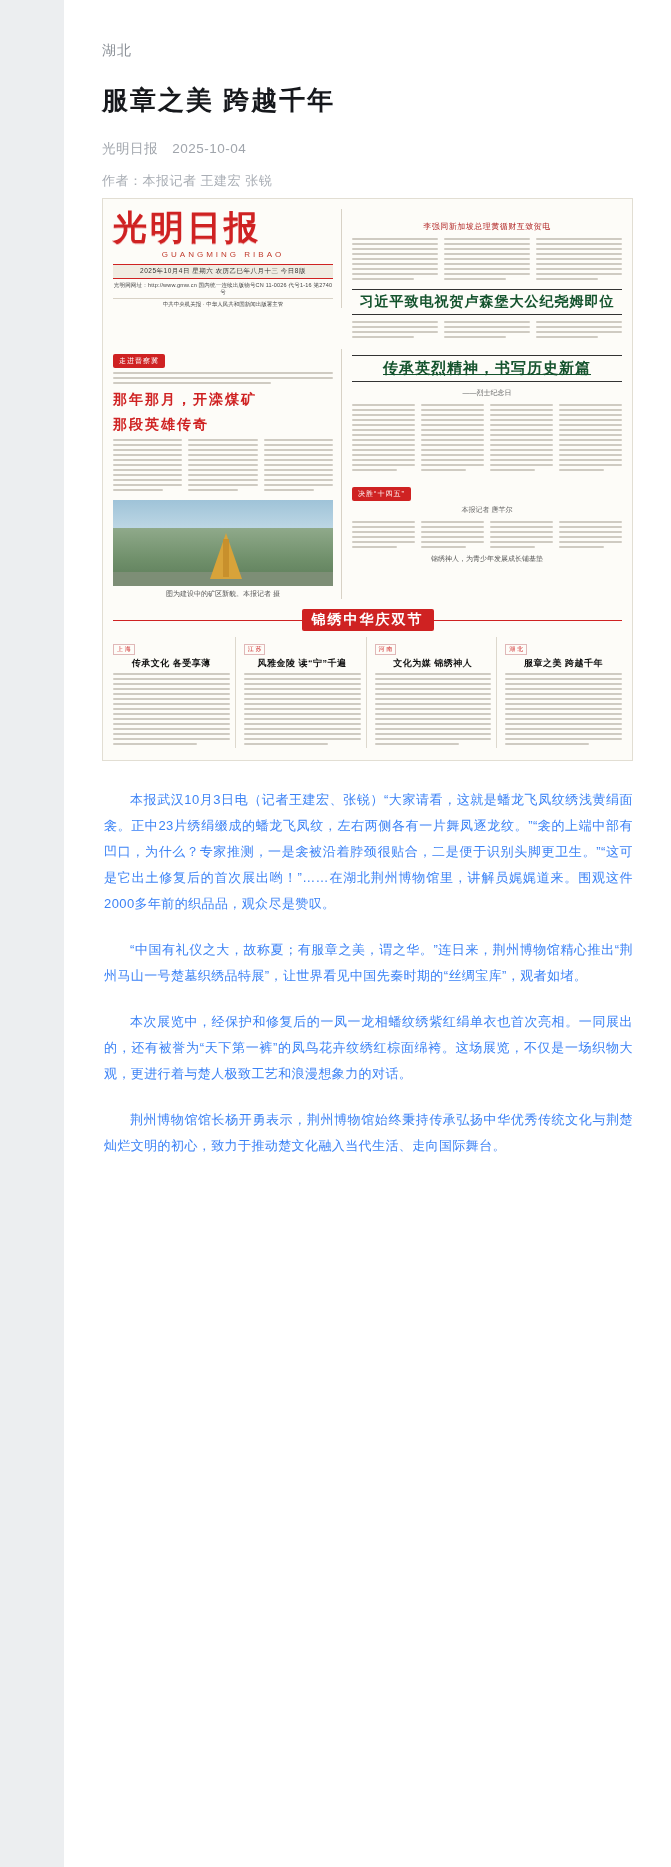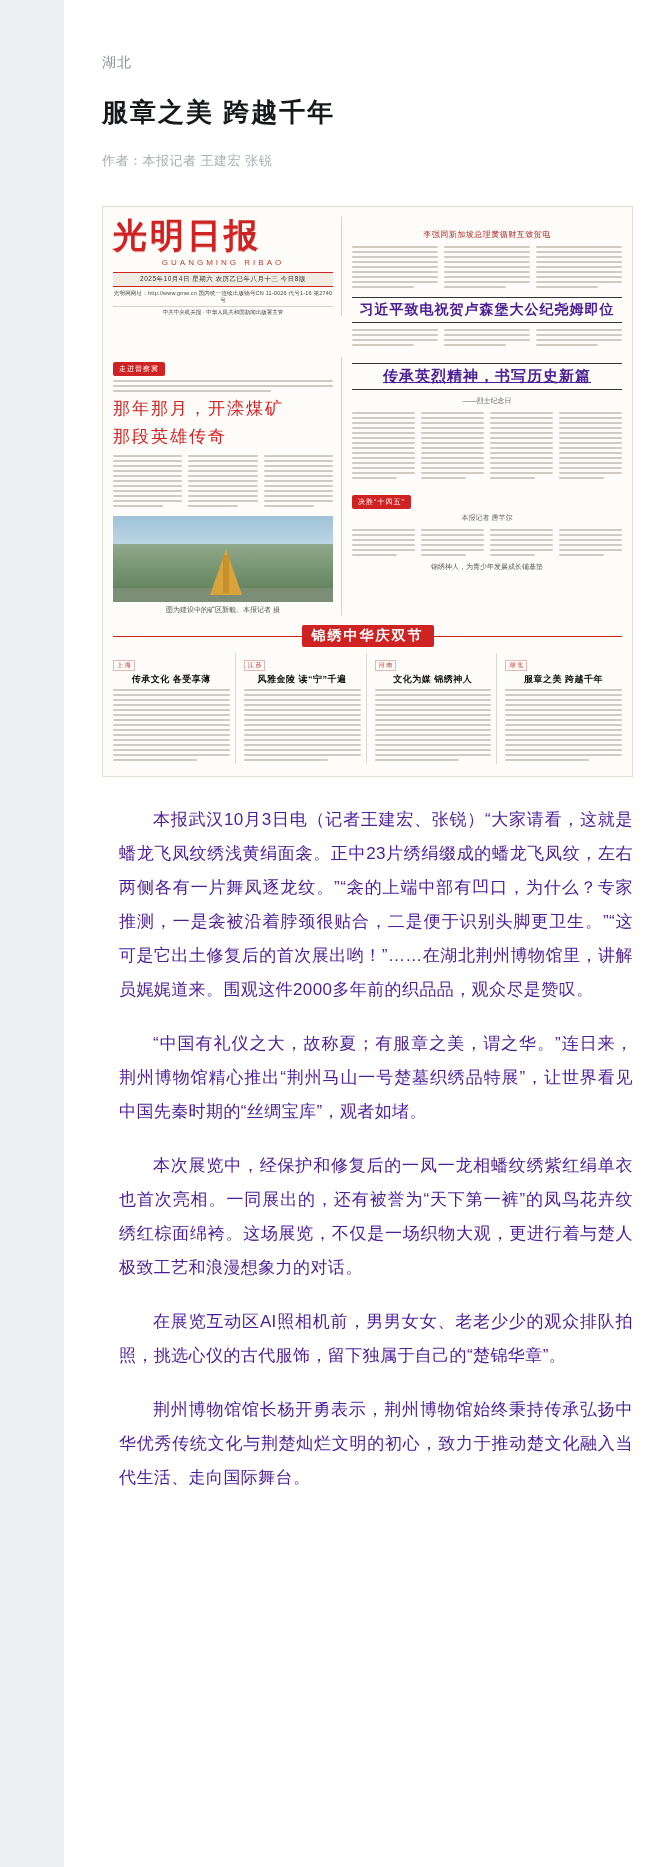--- a/index.html
+++ b/index.html
@@ -15,21 +15,21 @@
     background: #eceef0;
     display: flex;
     justify-content: center;
   }
   .sheet {
     width: 607px;
     margin-left: 64px;
     margin-right: 0;
     background: #ffffff;
     min-height: 1867px;
-    padding: 46px 38px 40px 38px;
+    padding: 34px 38px 40px 38px;
   }
   .kicker {
     font-size: 14px;
     color: #8a8f96;
     letter-spacing: 1px;
     margin: 8px 0 22px 0;
   }
   .headline {
     font-size: 26px;
     font-weight: 700;
@@ -41,21 +41,21 @@
   .meta-line {
     font-size: 13.5px;
     color: #a0a5ac;
     margin: 0 0 14px 0;
     letter-spacing: 0.5px;
   }
   .meta-line .src { margin-right: 10px; }
   .byline {
     font-size: 13px;
     color: #a9aeb5;
-    margin: 0 0 36px 0;
+    margin: 0 0 8px 0;
     letter-spacing: 0.5px;
   }
 
   
   .paper {
     width: 100%;
     background: #fdfcf8;
     border: 1px solid #e2ded3;
     padding: 0;
     margin: 0 0 26px 0;
@@ -162,34 +162,34 @@
     display: inline-block;
     background: #cf2222;
     color: #fff;
     font-size: 7px;
     padding: 2px 6px;
     border-radius: 2px;
     letter-spacing: 1px;
     margin-bottom: 4px;
   }
   .series-title {
-    font-size: 17px;
-    font-weight: 400;
+    font-size: 14px;
+    font-weight: 700;
     color: #111;
     line-height: 1.3;
     letter-spacing: 2px;
     margin: 6px 0 6px 0;
   }
   .series-title .red { color: #cf2222; }
 
   .sec-head {
     font-size: 14px;
     font-weight: 700;
     text-align: center;
-    color: #4c1d95;
+    color: #14532d;
     letter-spacing: 1px;
     border-top: 1px solid #333;
     border-bottom: 1px solid #333;
     padding: 3px 0;
     margin: 6px 0;
   }
   .sec-head.big { font-size: 15px; text-decoration: underline; }
   .sec-sub {
     font-size: 7px;
     color: #666;
@@ -295,40 +295,44 @@
   
   .series-label {
     font-size: 19px;
     font-weight: 700;
     color: #16181c;
     text-align: center;
     letter-spacing: 1px;
     margin: 18px 0 20px 0;
   }
   .body p {
-    font-size: 17px;
+    font-size: 13px;
     line-height: 2.0;
-    color: #4c1d95;
-    margin: 0 0 20px 17px;
+    color: #3b82f6;
+    margin: 0 0 20px 2px;
     text-align: justify;
     letter-spacing: 0.4px;
     text-indent: 2em;
   }
   .body p.lead { text-indent: 2em; }
 </style>
 </head>
 <body>
 
 <div class="page">
   <div class="sheet">
 
     <div class="kicker">湖北</div>
 
     <h1 class="headline">服章之美 跨越千年</h1>
 
+    <div class="meta-line">
+      <span class="src">光明日报</span>
+      <span>2025-10-04</span>
+    </div>
 
     <div class="byline">作者：本报记者 王建宏 张锐</div>
 
     <div class="paper">
       <div class="paper-inner">
 
         <div class="masthead-row">
           <div class="masthead">
             <div class="mast-title">光明日报</div>
             <div class="mast-pinyin">GUANGMING RIBAO</div>
@@ -599,18 +603,17 @@
         </div>
 
       </div>
     </div>
 
 
     <div class="body">
       <p class="lead">本报武汉10月3日电（记者王建宏、张锐）“大家请看，这就是蟠龙飞凤纹绣浅黄绢面衾。正中23片绣绢缀成的蟠龙飞凤纹，左右两侧各有一片舞凤逐龙纹。”“衾的上端中部有凹口，为什么？专家推测，一是衾被沿着脖颈很贴合，二是便于识别头脚更卫生。”“这可是它出土修复后的首次展出哟！”……在湖北荆州博物馆里，讲解员娓娓道来。围观这件2000多年前的织品品，观众尽是赞叹。</p>
       <p>“中国有礼仪之大，故称夏；有服章之美，谓之华。”连日来，荆州博物馆精心推出“荆州马山一号楚墓织绣品特展”，让世界看见中国先秦时期的“丝绸宝库”，观者如堵。</p>
       <p>本次展览中，经保护和修复后的一凤一龙相蟠纹绣紫红绢单衣也首次亮相。一同展出的，还有被誉为“天下第一裤”的凤鸟花卉纹绣红棕面绵袴。这场展览，不仅是一场织物大观，更进行着与楚人极致工艺和浪漫想象力的对话。</p>
-      <p>在展览互动区AI照相机前，男男女女、老老少少的观众排队拍照，挑选心仪的古代服饰，留下独属于自己的“楚锦华章”。</p>
       <p>荆州博物馆馆长杨开勇表示，荆州博物馆始终秉持传承弘扬中华优秀传统文化与荆楚灿烂文明的初心，致力于推动楚文化融入当代生活、走向国际舞台。</p>
     </div>
 
   </div>
 </div>
 
 </body></html>

